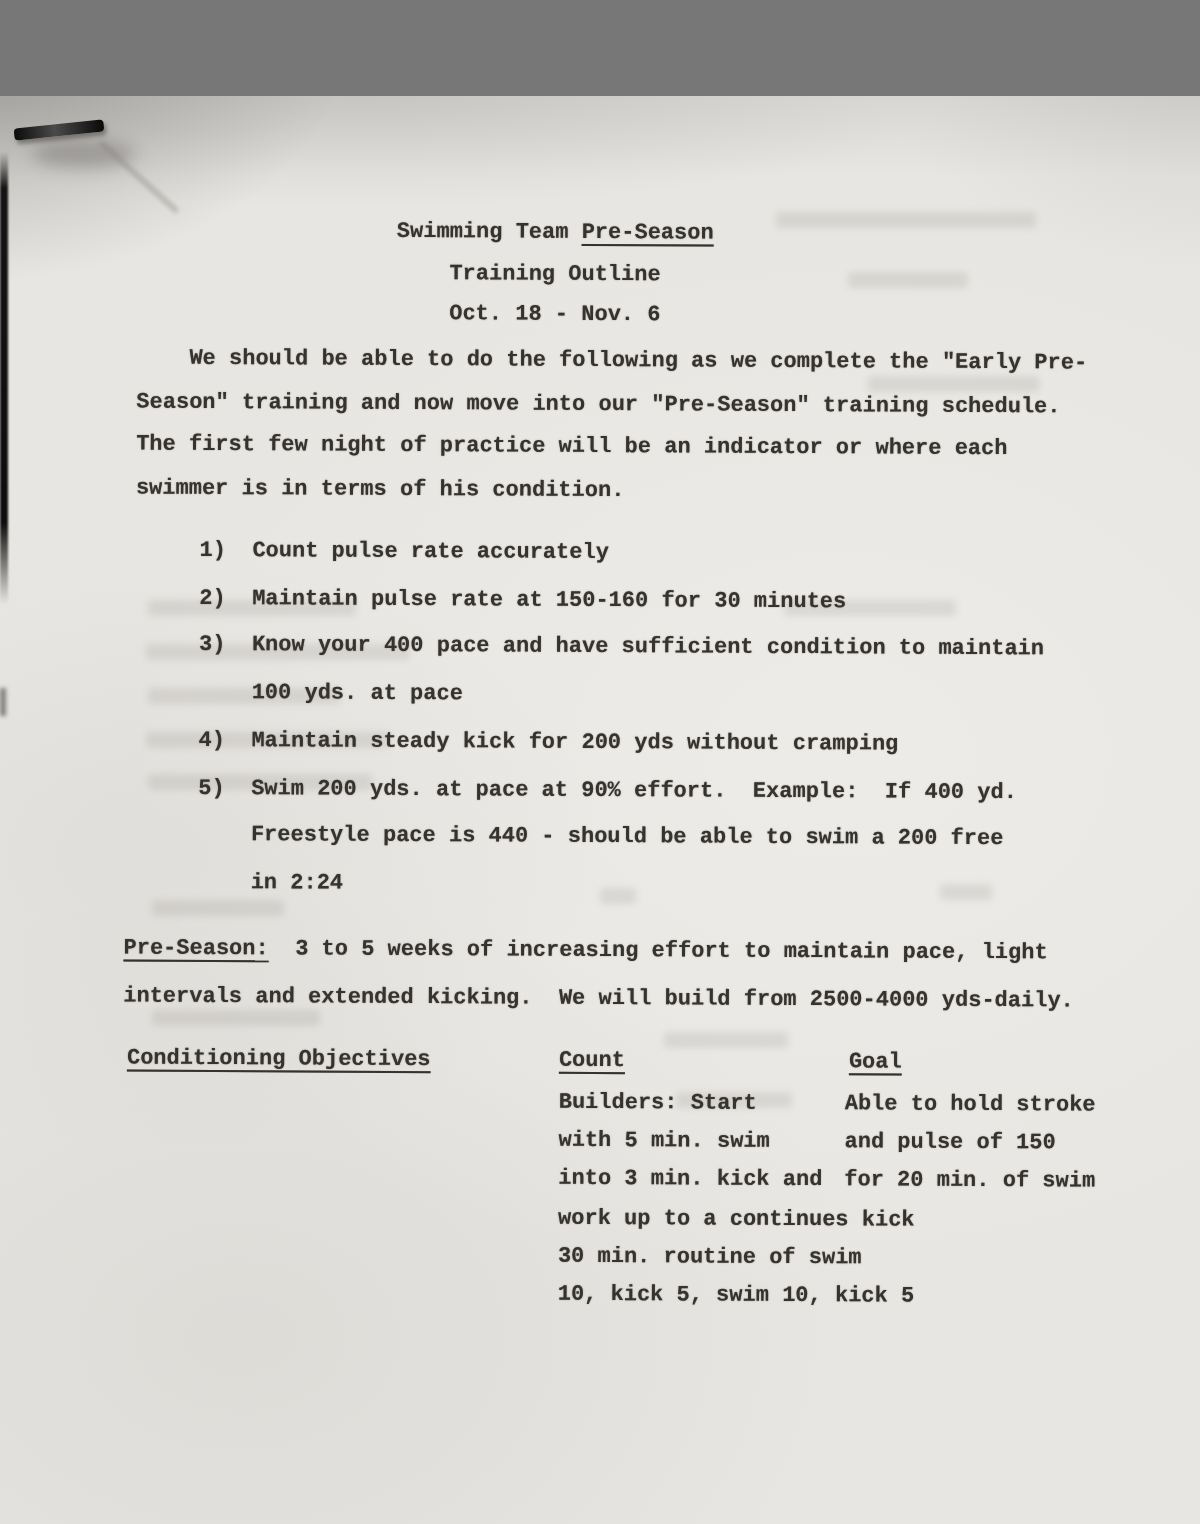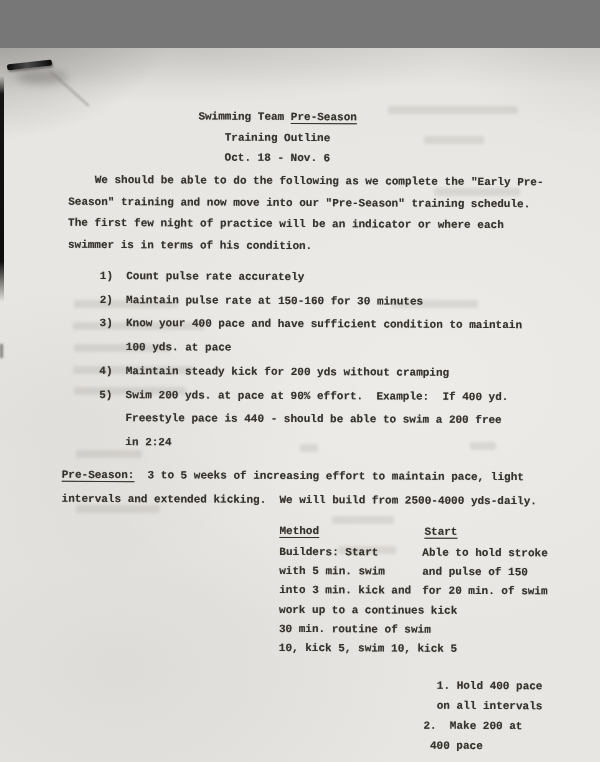--- a/index.html
+++ b/index.html
@@ -135,32 +135,29 @@
 3)  Know your 400 pace and have sufficient condition to maintain
     100 yds. at pace
 4)  Maintain steady kick for 200 yds without cramping
 5)  Swim 200 yds. at pace at 90% effort.  Example:  If 400 yd.
     Freestyle pace is 440 - should be able to swim a 200 free
     in 2:24</div>
 
     <div class="tblock ps1"><span class="u">Pre-Season:</span><span>  3 to 5 weeks of increasing effort to maintain pace, light</span></div>
     <div class="tblock ps2">intervals and extended kicking.  We will build from 2500-4000 yds-daily.</div>
 
-    <div class="tblock h-met u">Method</div>
-    <div class="tblock h-goal u">Start</div>
+    <div class="tblock h-obj u">Conditioning Objectives</div>
+    <div class="tblock h-met u">Count</div>
+    <div class="tblock h-goal u">Goal</div>
 
     <div class="tblock r1c2">Builders: Start
 with 5 min. swim
 into 3 min. kick and
 work up to a continues kick
 30 min. routine of swim
 10, kick 5, swim 10, kick 5</div>
     <div class="tblock r1c3">Able to hold stroke
 and pulse of 150
 for 20 min. of swim</div>
 
-    <div class="tblock r2c3">  1. Hold 400 pace
-  on all intervals
-2.  Make 200 at
- 400 pace</div>
 
   </div>
 </div>
 
 </body></html>

